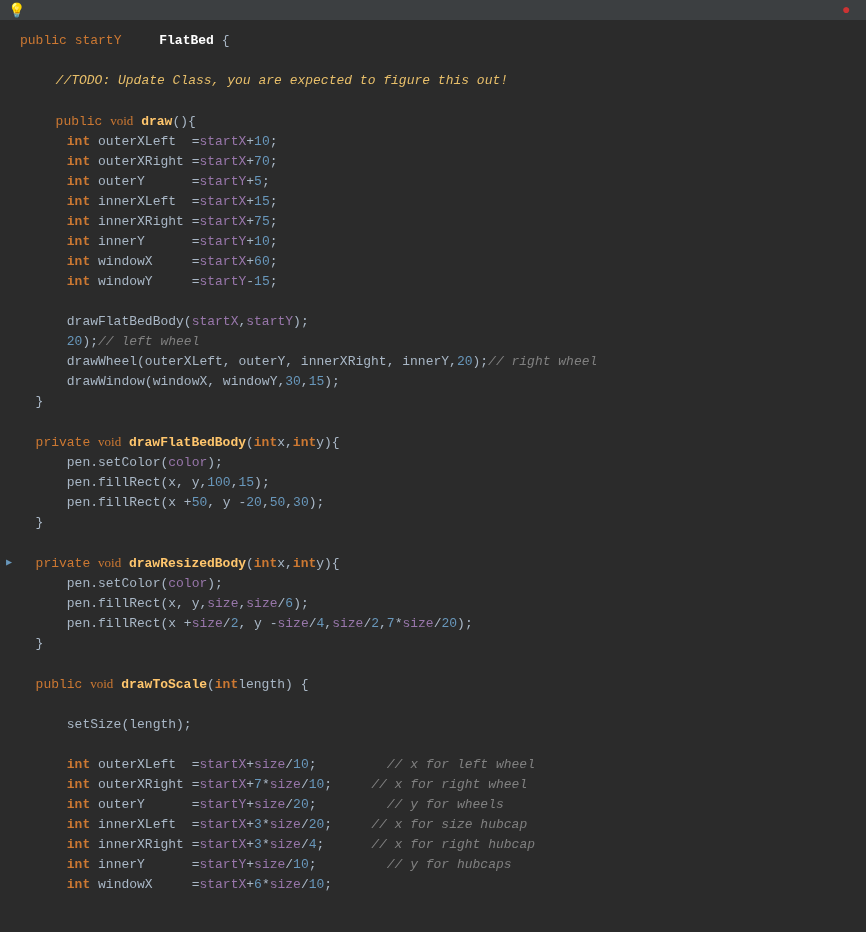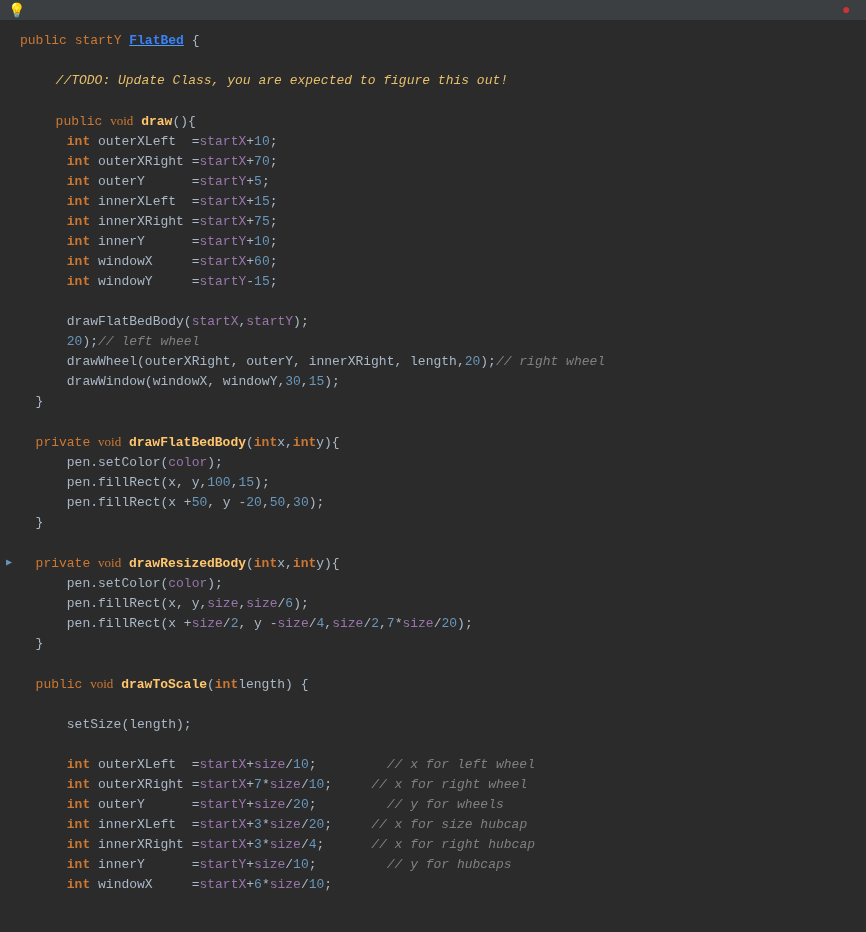--- a/index.html
+++ b/index.html
@@ -107,21 +107,21 @@
   <div class="top-bar">
     <span class="top-bar-icon">💡</span>
     <span class="top-bar-warning" style="color:#cc3333;">●</span>
   </div>
 
   <div class="code-area">
 
     <div class="line">
       <span class="kw-public">public</span>&nbsp;
       <span class="kw-class">startY</span>&nbsp;
-      <span style="color:#3b82f6; font-weight:bold; text-decoration: underline; text-decoration-color:#4a9eff;">FlatBed</span>&nbsp;
+      <span style="color:#ffffff; font-weight:bold; text-decoration-color:#4a9eff;margin-left:30px;">FlatBed</span>&nbsp;
       <span>{</span>
     </div>
 
     <div class="line">&nbsp;</div>
 
     <div class="line">
       <span style="margin-left:20px;"></span>
       <span class="todo-comment">&nbsp;&nbsp;//TODO: Update Class, you are expected to figure this out!</span>
     </div>
 
@@ -219,21 +219,21 @@
 
     <div class="line">
       <span>&nbsp;&nbsp;&nbsp;&nbsp;&nbsp;&nbsp;</span>
       <span class="number">20</span>
       <span>);     </span>
       <span class="comment">// left wheel</span>
     </div>
 
     <div class="line">
       <span>&nbsp;&nbsp;&nbsp;&nbsp;&nbsp;&nbsp;</span>
-      <span style="color:#a9b7c6;">drawWheel(outerXRight, outerY, innerXRight, length, </span>
+      <span style="color:#a9b7c6;">drawWheel(outerXLeft, outerY, innerXRight, innerY, </span>
       <span class="number">20</span>
       <span>);    </span>
       <span class="comment">// right wheel</span>
     </div>
 
     <div class="line">
       <span>&nbsp;&nbsp;&nbsp;&nbsp;&nbsp;&nbsp;</span>
       <span style="color:#a9b7c6;">drawWindow(windowX, windowY, </span>
       <span class="number">30</span>
       <span>, </span>

